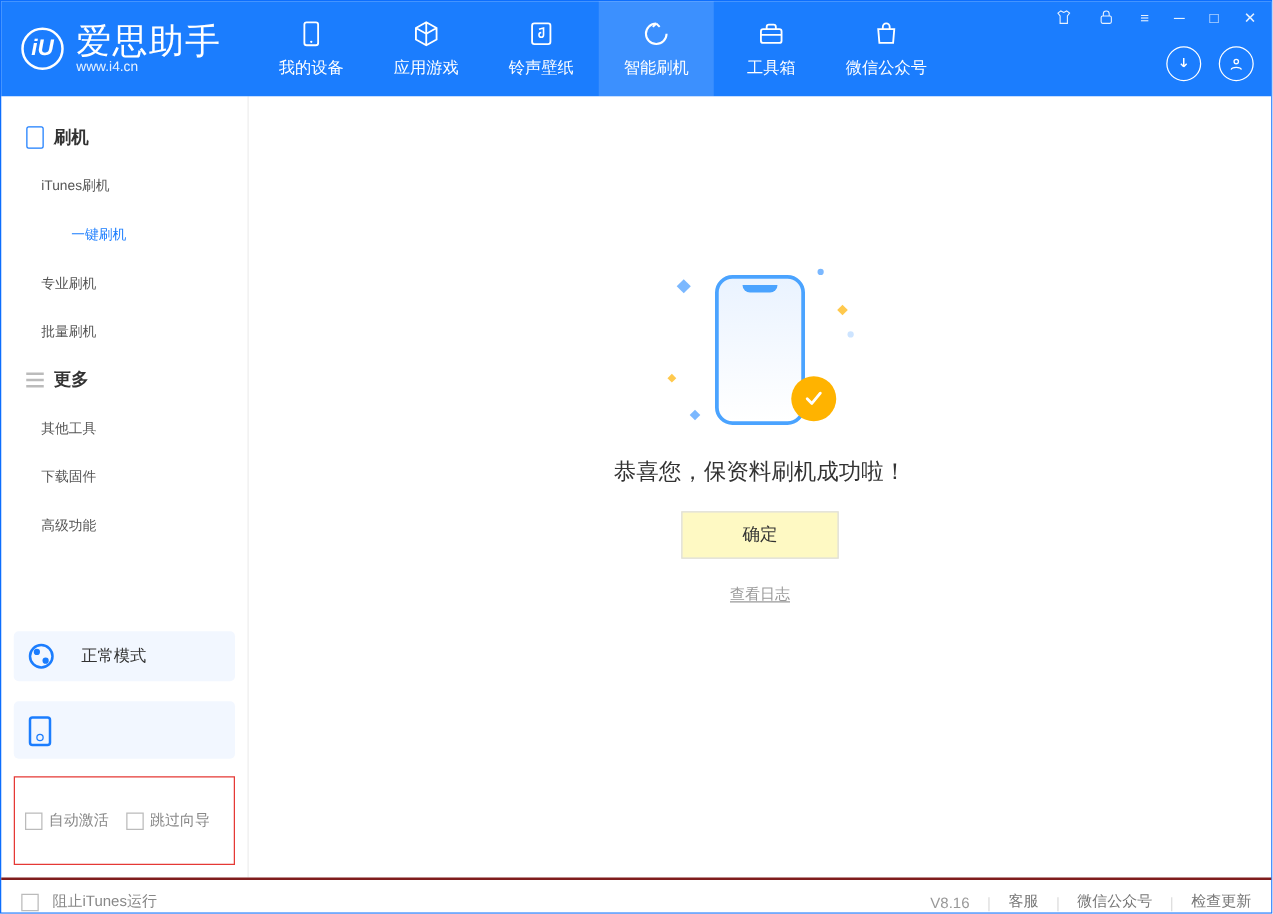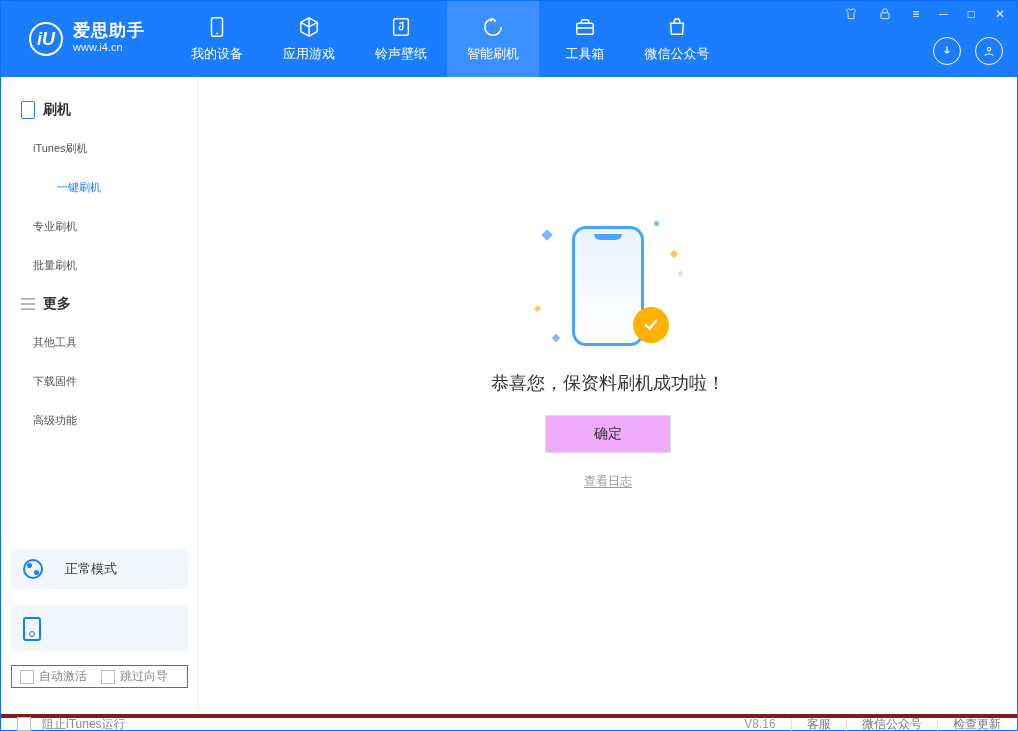--- a/index.html
+++ b/index.html
@@ -1,22 +1,22 @@
 <!DOCTYPE html>
 <html><head>
 <meta charset="utf-8">
 <style>
 * { margin: 0; padding: 0; box-sizing: border-box; font-family: "Microsoft YaHei", sans-serif; }
 body { background: #e8e8e8; display: flex; align-items: flex-start; justify-content: flex-start; }
 .window { width: 1018px; height: 731px; background: #fff; border: 1px solid #0d6efd; display: flex; flex-direction: column; }
 .titlebar { height: 76px; background: linear-gradient(to bottom, #1B7DFE, #1B7DFE); display: flex; align-items: center; color: #fff; position: relative; }
-.logo-area { display: flex; align-items: flex-start; padding: 0 16px; gap: 10px; margin-left: 12px; }
+.logo-area { display: flex; align-items: center; padding: 0 16px; gap: 10px; }
 .logo-circle { width: 34px; height: 34px; border: 2.5px solid #fff; border-radius: 50%; display: flex; align-items: center; justify-content: center; font-weight: bold; font-size: 18px; font-style: italic; }
 .logo-text { display: flex; flex-direction: column; line-height: 1.1; }
-.logo-title { font-size: 17px; font-weight: bold; letter-spacing: 1px; }
+.logo-title { font-size: 28px; font-weight: normal; letter-spacing: 1px; }
 .logo-url { font-size: 11px; opacity: .9; }
 .nav { display: flex; height: 100%; margin-left: 10px; }
 .nav-item { width: 92px; display: flex; flex-direction: column; align-items: center; justify-content: center; gap: 6px; cursor: pointer; font-size: 13px; }
 .nav-item.active { background: rgba(255,255,255,.15); }
 .nav-icon { width: 24px; height: 24px; display: flex; align-items: center; justify-content: center; }
 .win-controls { position: absolute; right: 8px; top: 4px; display: flex; gap: 12px; font-size: 12px; }
 .win-controls span { cursor: pointer; padding: 2px 4px; opacity: .9; }
 .win-circles { position: absolute; right: 14px; bottom: 12px; display: flex; gap: 14px; }
 .circ-btn { width: 28px; height: 28px; border: 1.8px solid #fff; border-radius: 50%; display: flex; align-items: center; justify-content: center; cursor: pointer; }
 .body-area { flex: 1; display: flex; min-height: 0; }
@@ -31,41 +31,41 @@
 .mode-icon::before { top: 2px; left: 2px; }
 .mode-icon::after { bottom: 2px; right: 2px; }
 .mode-label { font-size: 13px; color: #333; font-weight: 500; }
 .device-card { flex-direction: row; align-items: flex-start; }
 .dev-icon { width: 18px; height: 24px; border: 2px solid #1B7DFE; border-radius: 3px; margin-top: 2px; position: relative; flex-shrink: 0; }
 .dev-icon::after { content: ''; position: absolute; bottom: 2px; left: 50%; transform: translateX(-50%); width: 4px; height: 4px; border: 1px solid #1B7DFE; border-radius: 50%; }
 .dev-info { display: flex; flex-direction: column; gap: 4px; }
 .dev-name { font-size: 13px; font-weight: bold; color: #333; }
 .dev-cap { font-size: 11px; color: #1B7DFE; background: #e1edff; border-radius: 10px; padding: 1px 8px; width: fit-content; }
 .dev-type { font-size: 11px; color: #aaa; }
-.highlight-box { border: 1.5px solid #e53935; margin: 6px 10px 26px 10px; padding: 2px 8px; display: flex; gap: 14px; align-items: center; }
+.highlight-box { border: 1.5px solid #e53935; margin: 6px 10px 10px 10px; padding: 26px 8px; display: flex; gap: 14px; align-items: center; }
 .chk { width: 14px; height: 14px; border: 1px solid #bbb; display: inline-block; vertical-align: middle; margin-right: 5px; background: #fff; }
 .chk-label { font-size: 12px; color: #888; display: flex; align-items: center; cursor: pointer; }
 .main { flex: 1; display: flex; flex-direction: column; align-items: center; justify-content: center; gap: 20px; padding-bottom: 80px; }
 .phone-ill { position: relative; width: 110px; height: 130px; display: flex; align-items: center; justify-content: center; }
 .phone-body { width: 72px; height: 120px; border: 3px solid #4aa3ff; border-radius: 14px; background: linear-gradient(to bottom, #eaf3ff, #fff); position: relative; }
 .phone-body::before { content: ''; position: absolute; top: 5px; left: 50%; transform: translateX(-50%); width: 28px; height: 6px; background: #4aa3ff; border-radius: 0 0 6px 6px; }
 .check-badge { position: absolute; bottom: 8px; right: -6px; width: 36px; height: 36px; background: #ffb300; border-radius: 50%; display: flex; align-items: center; justify-content: center; }
 .check-badge svg { width: 18px; height: 18px; }
 .spark { position: absolute; width: 6px; height: 6px; background: #7bb8ff; transform: rotate(45deg); }
 .spark.s1 { top: 10px; left: -10px; width: 8px; height: 8px; }
 .spark.s2 { top: 30px; right: -14px; background: #ffc94d; }
 .spark.s3 { bottom: 40px; left: -18px; background: #ffc94d; width: 5px; height: 5px; }
 .spark.s4 { bottom: 10px; left: 0px; }
 .dot { position: absolute; width: 5px; height: 5px; border-radius: 50%; }
 .dot.d1 { top: 0; right: 4px; background: #7bb8ff; }
 .dot.d2 { top: 50px; right: -20px; background: #cde4ff; }
 .success-msg { font-size: 18px; color: #333; font-weight: 500; }
-.ok-btn { border: 1px solid #ddd; background: #f0abfc; padding: 9px 48px; font-size: 14px; color: #333; cursor: pointer; }
+.ok-btn { border: 1px solid #ddd; background: #fef9c3; padding: 9px 48px; font-size: 14px; color: #333; cursor: pointer; }
 .log-link { font-size: 12px; color: #999; cursor: pointer; text-decoration: underline; text-underline-offset: 2px; }
-.footer { height: 16px; border-top: 4px solid #7f1d1d; display: flex; align-items: center; padding: 0 16px; font-size: 12px; color: #999; }
+.footer { height: 28px; border-top: 2px solid #7f1d1d; display: flex; align-items: flex-end; padding: 0 16px; font-size: 12px; color: #999; }
 .footer-left { display: flex; align-items: center; gap: 6px; }
 .footer-right { margin-left: auto; display: flex; align-items: center; gap: 14px; }
 .footer-right .ver { color: #999; margin-left: 24px; }
 .footer-right .sep { color: #ddd; }
 .footer-right .flink { color: #777; cursor: pointer; }
 .sec-icon { width: 14px; height: 18px; border: 1.5px solid #1B7DFE; border-radius: 2px; }
 .more-icon { width: 14px; height: 12px; display: flex; flex-direction: column; justify-content: space-between; }
 .more-icon span { height: 2px; background: #bbb; }
 </style>
 </head>

